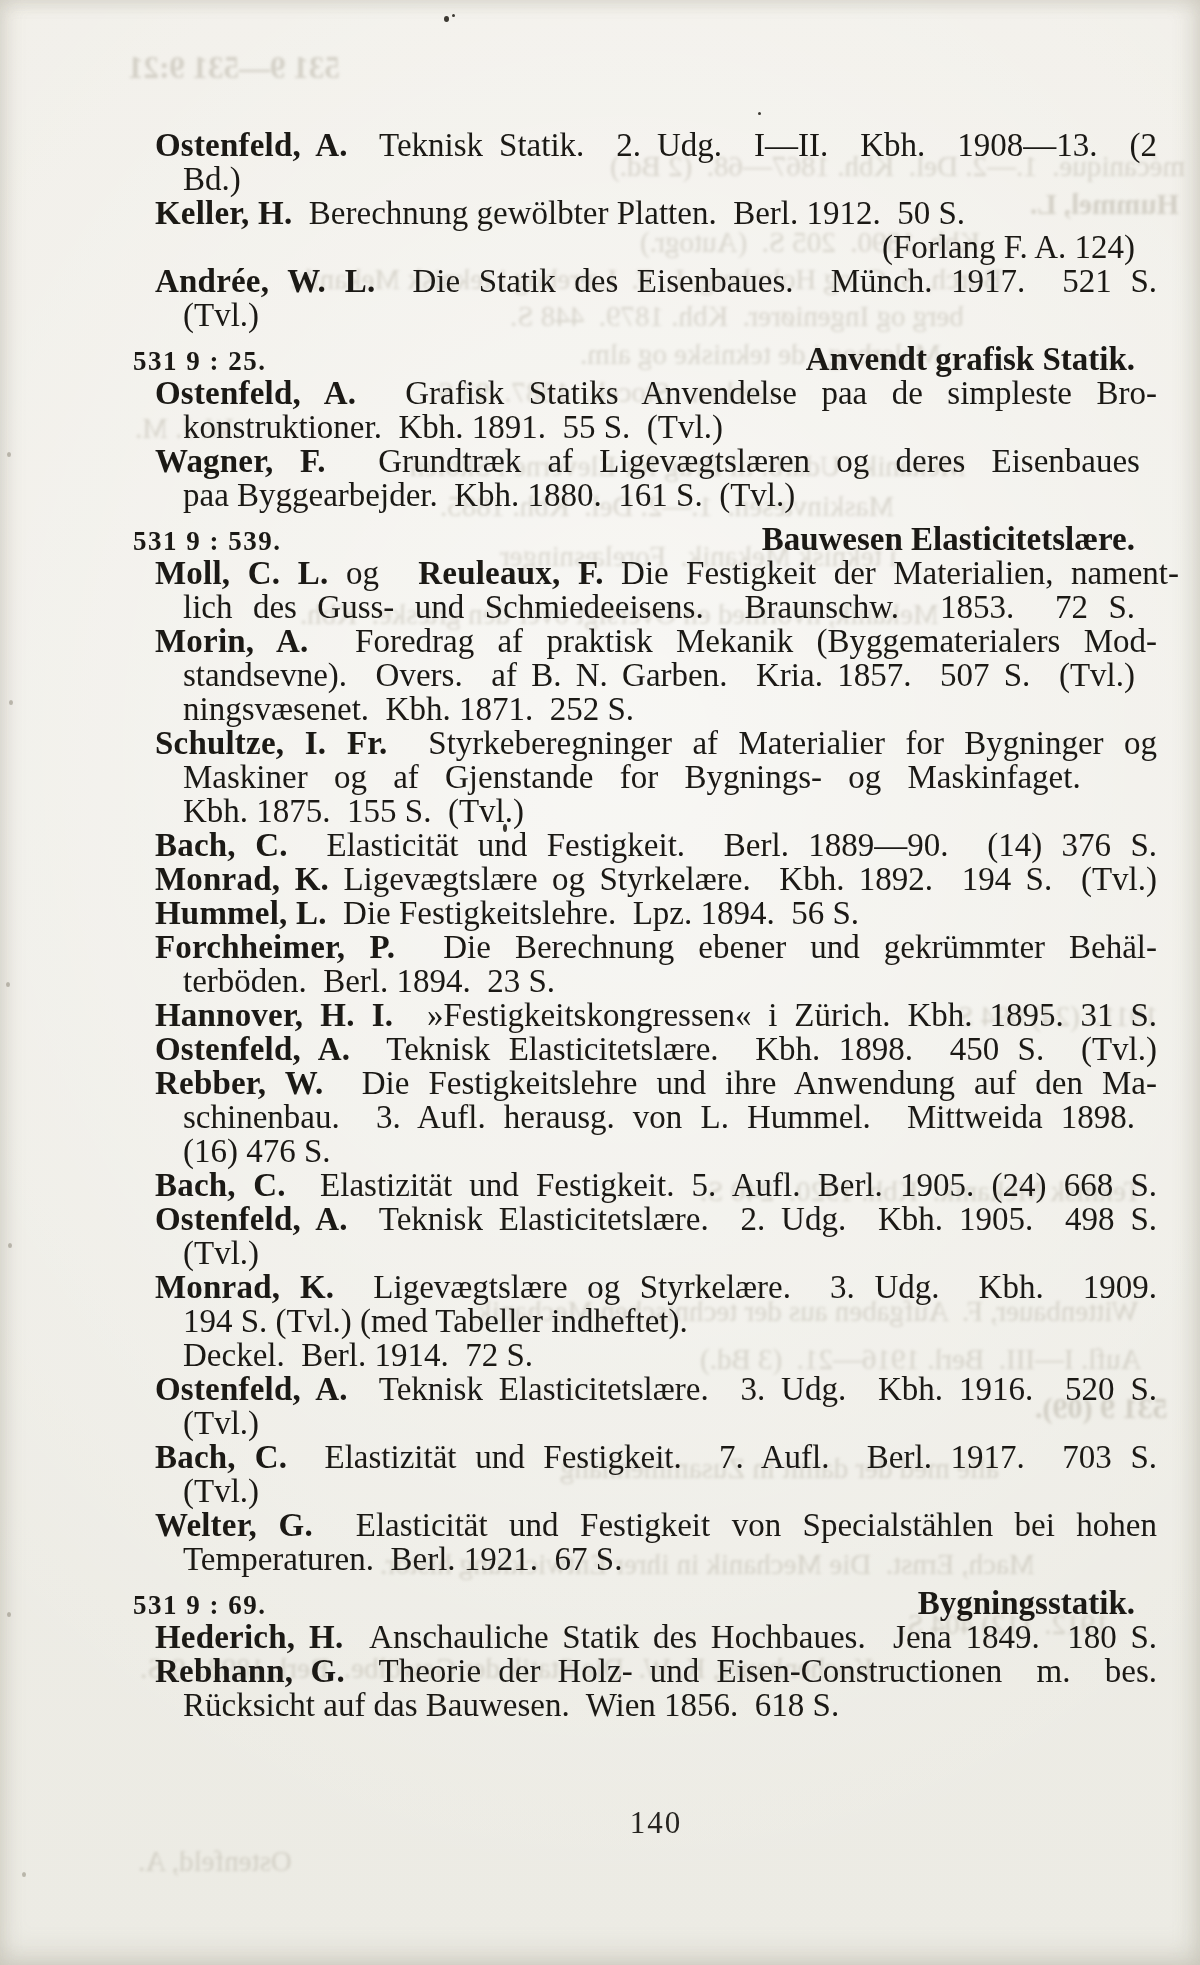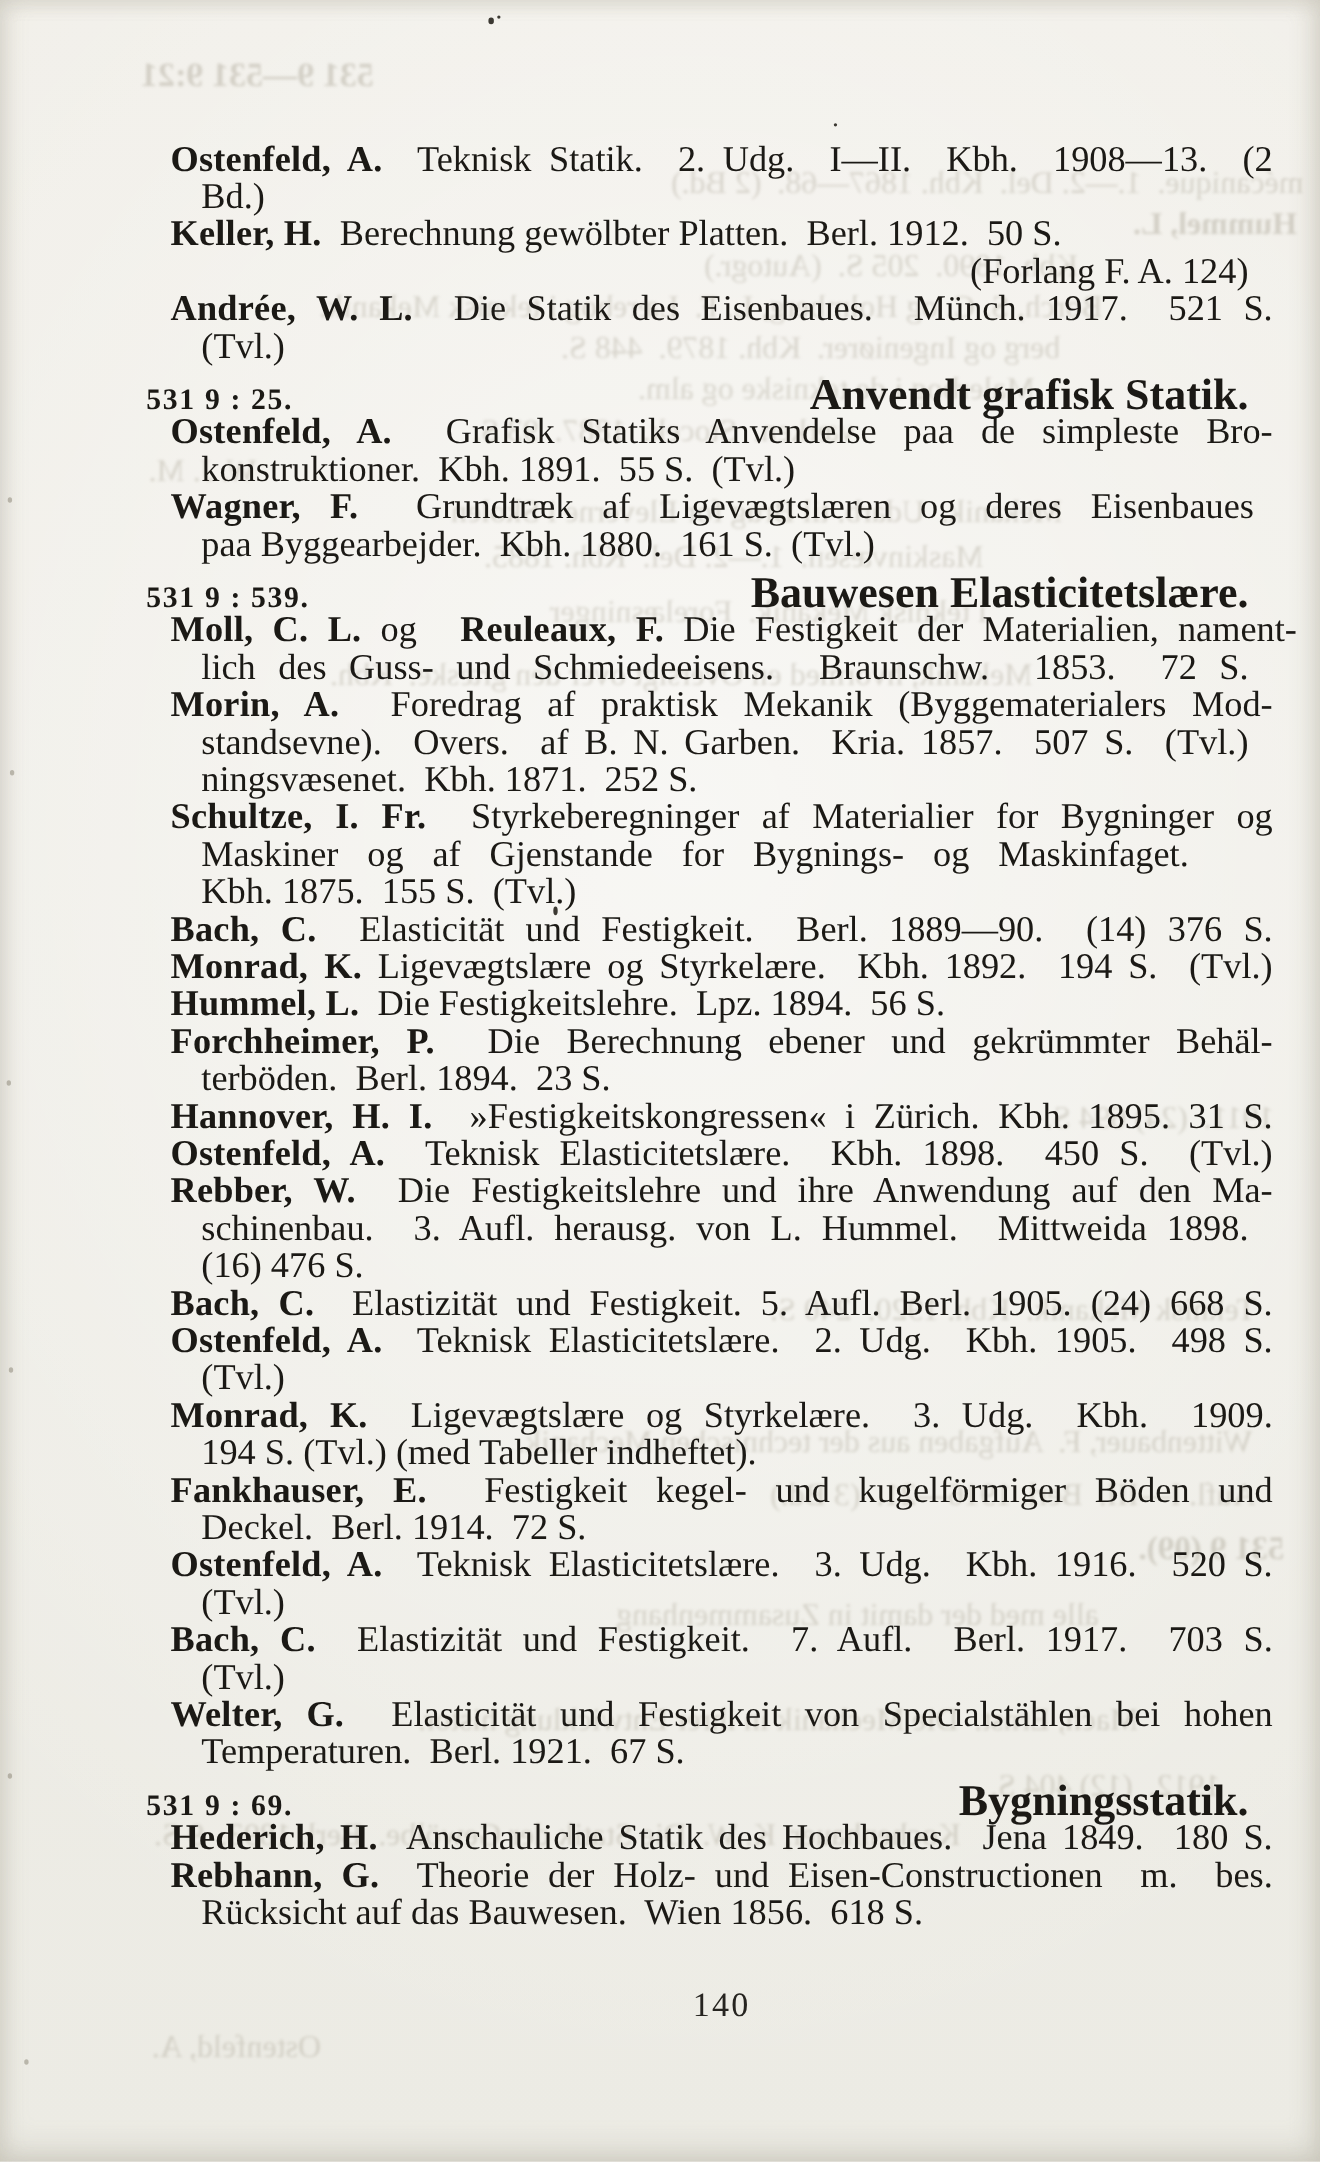--- a/index.html
+++ b/index.html
@@ -34,21 +34,21 @@
   .line { height:34px; line-height:34px; white-space:pre; }
   .line.indent { padding-left:50px; }
   .line.right { text-align:right; }
   .line .m { display:inline-block; white-space:pre; transform-origin:left center; }
   .line b, .section b { font-weight:bold; letter-spacing:0.2px;margin-left:22px; }
   .section {
     display:flex; justify-content:space-between; align-items:baseline;
     height:34px; line-height:34px; margin-top:10px; font-weight:bold;
   }
   .section .num { letter-spacing:1.5px; font-size:27px; }
-  .section .title { font-size:40px; }
+  .section .title { font-size:33px; }
   .pageno {
     position:absolute; left:133px; top:1805px; width:1002px;
     text-align:center; font-size:31px; letter-spacing:2px; color:#262420;
     transform:translateX(22px);
   }
   .speck { position:absolute; background:#3c3932; border-radius:50%; }
   .edge-dot { position:absolute; background:#8f8a7c; border-radius:50%; opacity:0.55; }
 </style>
 </head>
 <body>
@@ -114,21 +114,20 @@
       <div class="line"><span class="m" style="word-spacing: 8.62969px;"><b>Hannover, H. I.</b><span>  »Festigkeitskongressen« i Zürich. Kbh. 1895. 31 S.</span></span></div>
       <div class="line"><span class="m" style="word-spacing: 10.1211px;"><b>Ostenfeld, A.</b><span>  Teknisk Elasticitetslære.  Kbh. 1898.  450 S.  (Tvl.)</span></span></div>
       <div class="line"><span class="m" style="word-spacing: 10.85px;"><b>Rebber, W.</b><span>  Die Festigkeitslehre und ihre Anwendung auf den Ma-</span></span></div>
       <div class="line indent"><span class="m" style="word-spacing: 9.87187px;"><span>schinenbau.  3. Aufl. herausg. von L. Hummel.  Mittweida 1898.</span></span></div>
       <div class="line indent"><span class="m"><span>(16) 476 S.</span></span></div>
       <div class="line"><span class="m" style="word-spacing: 8.96745px;"><b>Bach, C.</b><span>  Elastizität und Festigkeit. 5. Aufl. Berl. 1905. (24) 668 S.</span></span></div>
       <div class="line"><span class="m" style="word-spacing: 7.64784px;"><b>Ostenfeld, A.</b><span>  Teknisk Elasticitetslære.  2. Udg.  Kbh. 1905.  498 S.</span></span></div>
       <div class="line indent"><span class="m"><span>(Tvl.)</span></span></div>
       <div class="line"><span class="m" style="word-spacing: 11.3021px;"><b>Monrad, K.</b><span>  Ligevægtslære og Styrkelære.  3. Udg.  Kbh.  1909.</span></span></div>
       <div class="line indent"><span class="m"><span>194 S. (Tvl.) (med Tabeller indheftet).</span></span></div>
-      <div class="line"><span class="m" style="word-spacing: 17.8066px;"><b>Fankhauser, E.</b><span>  Festigkeit kegel- und kugelförmiger Böden und</span></span></div>
       <div class="line indent"><span class="m"><span>Deckel.  Berl. 1914.  72 S.</span></span></div>
       <div class="line"><span class="m" style="word-spacing: 7.64784px;"><b>Ostenfeld, A.</b><span>  Teknisk Elasticitetslære.  3. Udg.  Kbh. 1916.  520 S.</span></span></div>
       <div class="line indent"><span class="m"><span>(Tvl.)</span></span></div>
       <div class="line"><span class="m" style="word-spacing: 10.4353px;"><b>Bach, C.</b><span>  Elastizität und Festigkeit.  7. Aufl.  Berl. 1917.  703 S.</span></span></div>
       <div class="line indent"><span class="m"><span>(Tvl.)</span></span></div>
       <div class="line"><span class="m" style="word-spacing: 13.1823px;"><b>Welter, G.</b><span>  Elasticität und Festigkeit von Specialstählen bei hohen</span></span></div>
       <div class="line indent"><span class="m"><span>Temperaturen.  Berl. 1921.  67 S.</span></span></div>
       <div class="section">
         <span class="num">531 9 : 69.</span>
         <span class="title">Bygningsstatik.</span>

